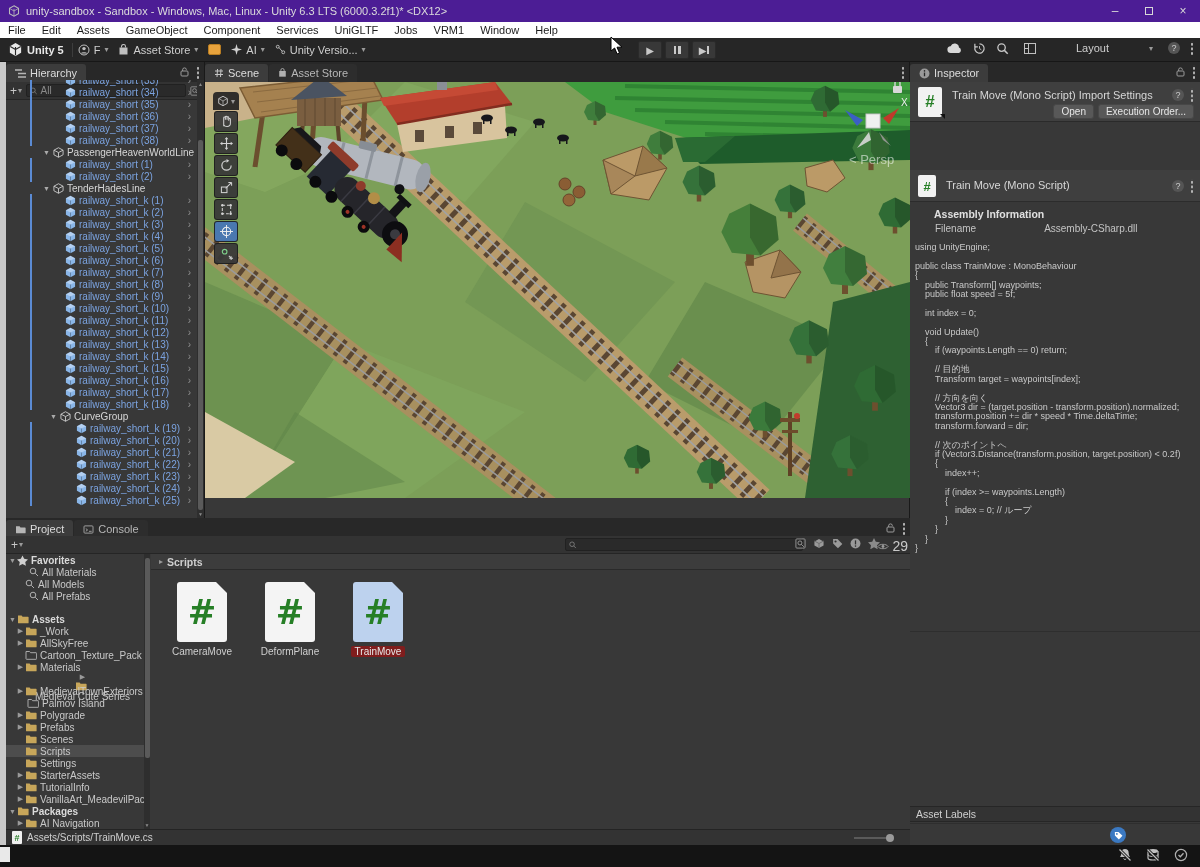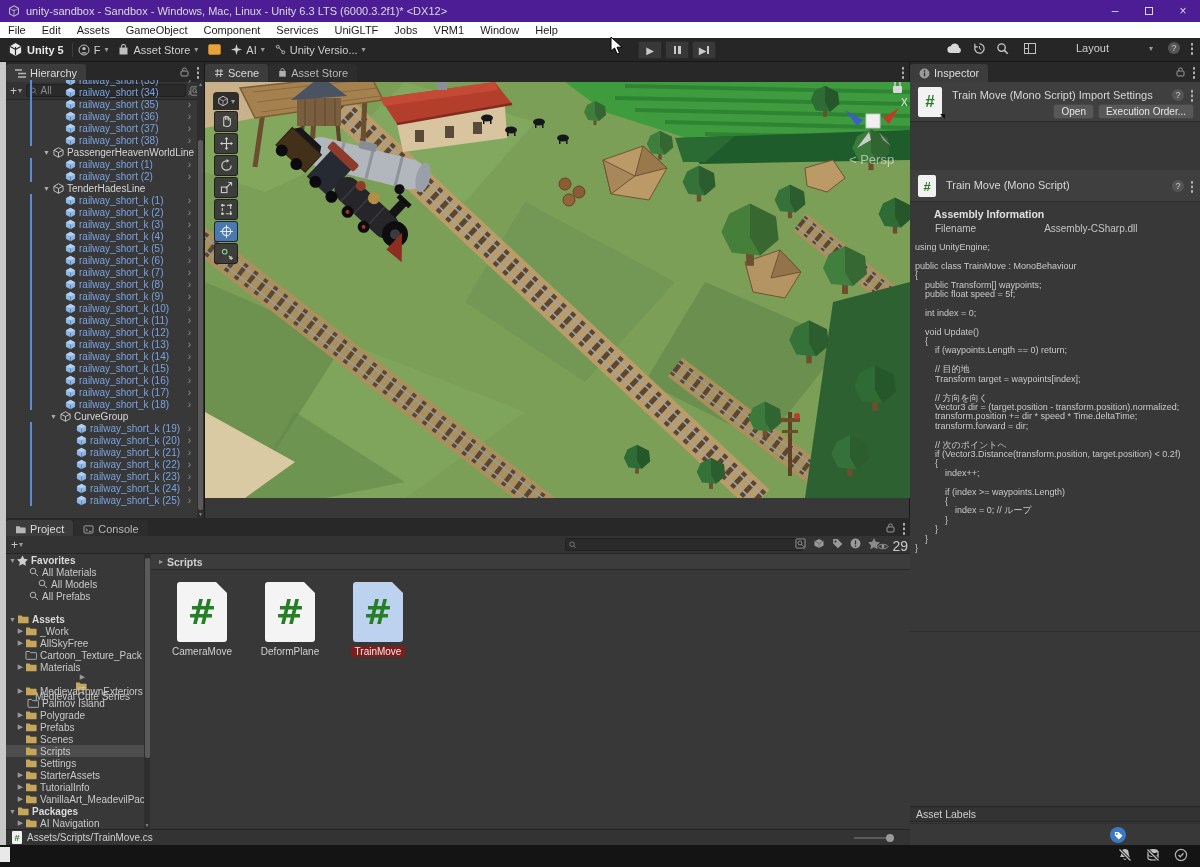--- a/index.html
+++ b/index.html
@@ -1258,21 +1258,21 @@
       <div class="prow" style="padding-left: 14px;">
         <span class="tri"></span>
         <span class="picon">
           <svg width="10" height="10" viewBox="0 0 10 10">
             <circle cx="4" cy="4" r="2.8" fill="none" stroke="#b0b0b0"></circle>
             <path d="M6.2 6.2L9 9" stroke="#b0b0b0"></path>
           </svg>
         </span>
         <span>All Materials</span>
       </div>
-      <div class="prow" style="padding-left: 23px; text-align: right;">
+      <div class="prow" style="padding-left: 10px; text-align: right;">
         <span class="tri"></span>
         <span class="picon">
           <svg width="10" height="10" viewBox="0 0 10 10">
             <circle cx="4" cy="4" r="2.8" fill="none" stroke="#b0b0b0"></circle>
             <path d="M6.2 6.2L9 9" stroke="#b0b0b0"></path>
           </svg>
         </span>
         <span>All Models</span>
       </div>
       <div class="prow" style="padding-left: 14px;">

